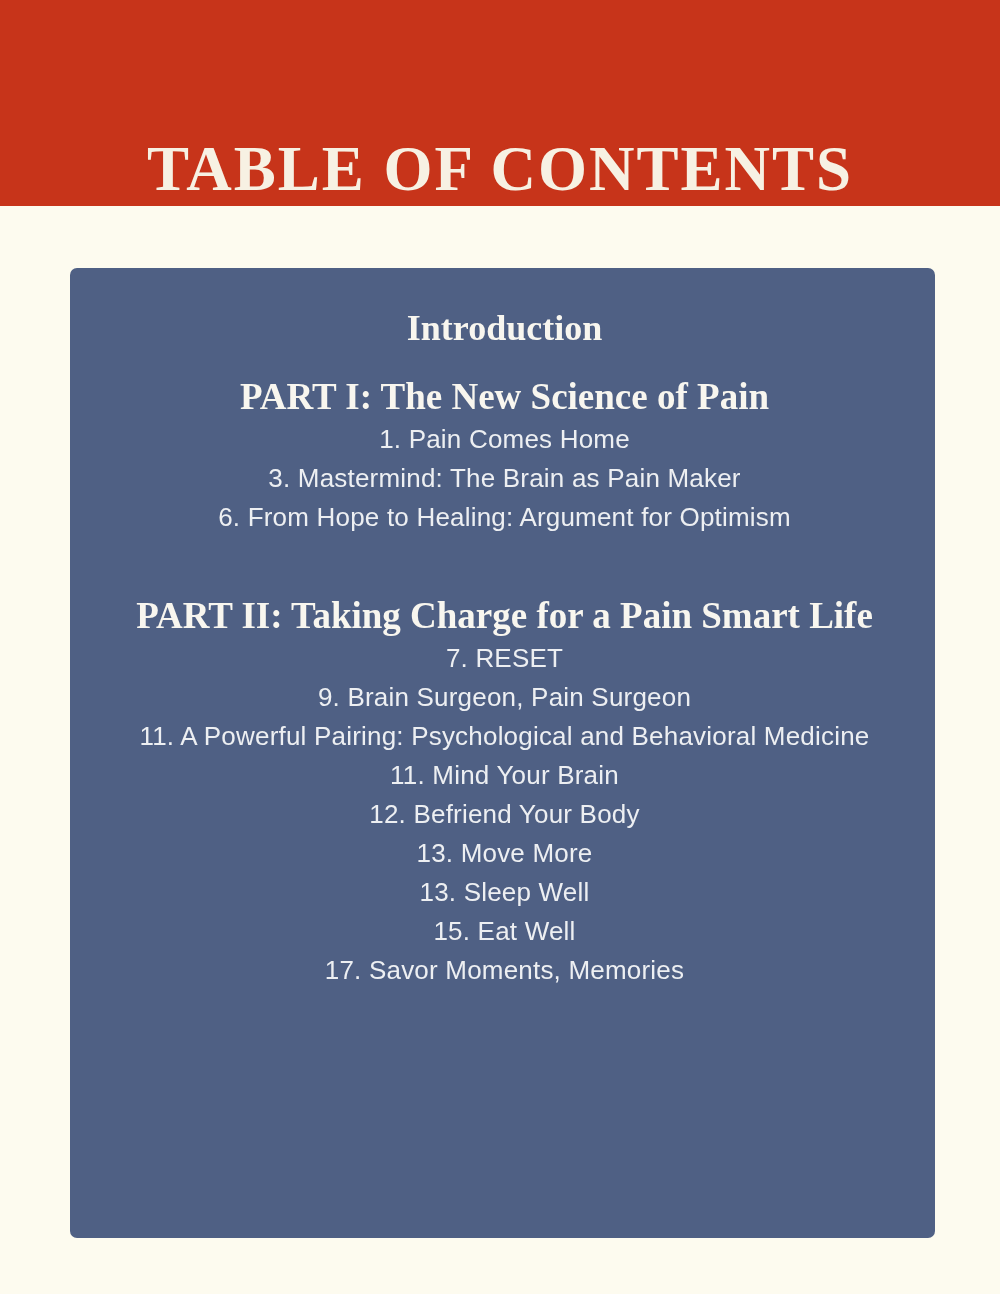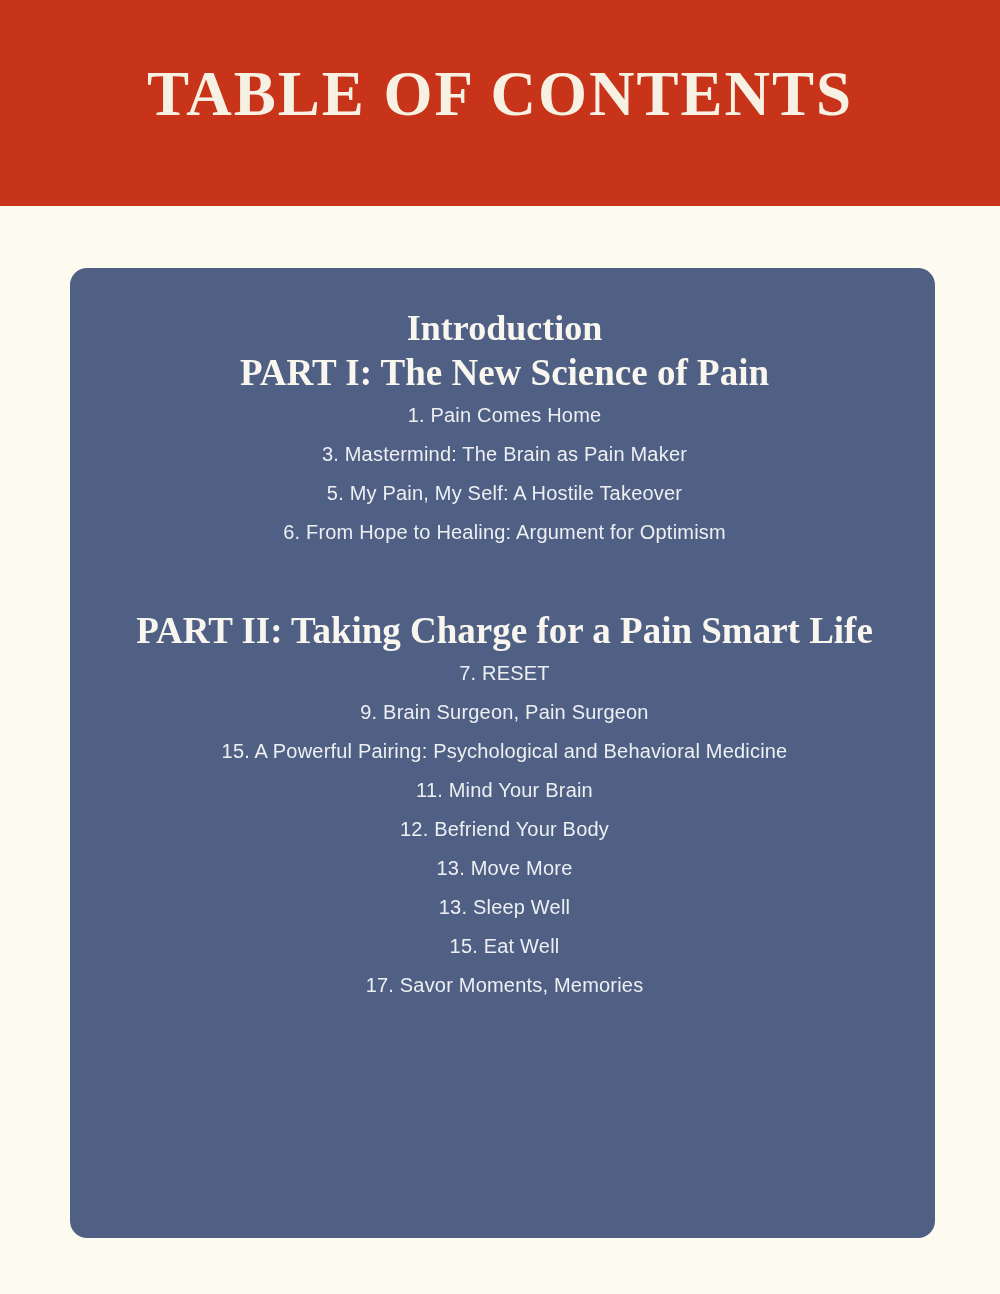--- a/index.html
+++ b/index.html
@@ -21,63 +21,63 @@
     width: 1000px;
     height: 1294px;
     background: var(--background-cream);
     overflow: hidden;
   }
   .banner {
     width: 1000px;
     height: 206px;
     background: var(--banner-red);
     display: flex;
-    align-items: flex-start;
+    align-items: flex-end;
     justify-content: center;
     padding-top: 58px;
   }
   .banner-title {
     font-family: "Liberation Serif", serif;
     font-weight: 700;
     font-size: 63px;
     letter-spacing: 2px;
     color: var(--title-cream);
     white-space: nowrap;
   }
   .toc-card {
     position: absolute;
     left: 70px;
     top: 268px;
     width: 865px;
     height: 970px;
     background: var(--card-blue);
-    border-radius: 17px;
+    border-radius: 7px;
     text-align: center;
     padding: 38px 28px 0 32px;
   }
   .intro-heading {
     font-family: "Liberation Serif", serif;
     font-weight: 700;
     font-size: 36px;
     line-height: 44px;
     color: var(--heading-white);
   }
   .part-heading {
     font-family: "Liberation Serif", serif;
     font-weight: 700;
     font-size: 37px;
     line-height: 46px;
     color: var(--heading-white);
     white-space: nowrap;
   }
-  .part-heading.first { }
+  .part-heading.first { margin-top: 24px; }
   .part-heading.second { margin-top: 56px; text-align: center; }
   .toc-list {
     list-style: none;
-    font-size: 20px;
+    font-size: 26px;
     line-height: 39px;
     font-weight: 400;
     color: var(--item-white);
     letter-spacing: 0.2px;
     text-align: center;
   }
   .toc-list.second { }
   .toc-item { white-space: nowrap; }
 </style>
 </head>
@@ -91,30 +91,29 @@
 
   <section class="toc-card">
 
     <h2 class="intro-heading">Introduction</h2>
 
     <h2 class="part-heading first">PART I: The New Science of Pain</h2>
 
     <ul class="toc-list first">
       <li class="toc-item">1. Pain Comes Home</li>
       <li class="toc-item">3. Mastermind: The Brain as Pain Maker</li>
-      <li class="toc-item">5. My Pain, My Self: A Hostile Takeover</li>
       <li class="toc-item">6. From Hope to Healing: Argument for Optimism</li>
     </ul>
 
     <h2 class="part-heading second">PART II: Taking Charge for a Pain Smart Life</h2>
 
     <ul class="toc-list second">
       <li class="toc-item">7. RESET</li>
       <li class="toc-item">9. Brain Surgeon, Pain Surgeon</li>
-      <li class="toc-item">15. A Powerful Pairing: Psychological and Behavioral Medicine</li>
+      <li class="toc-item">11. A Powerful Pairing: Psychological and Behavioral Medicine</li>
       <li class="toc-item">11. Mind Your Brain</li>
       <li class="toc-item">12. Befriend Your Body</li>
       <li class="toc-item">13. Move More</li>
       <li class="toc-item">13. Sleep Well</li>
       <li class="toc-item">15. Eat Well</li>
       <li class="toc-item">17. Savor Moments, Memories</li>
     </ul>
 
   </section>
 

